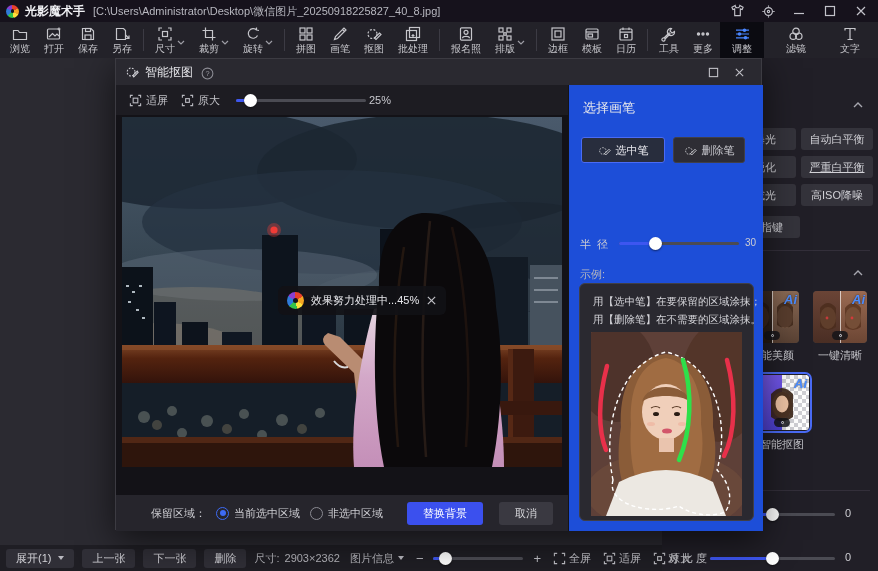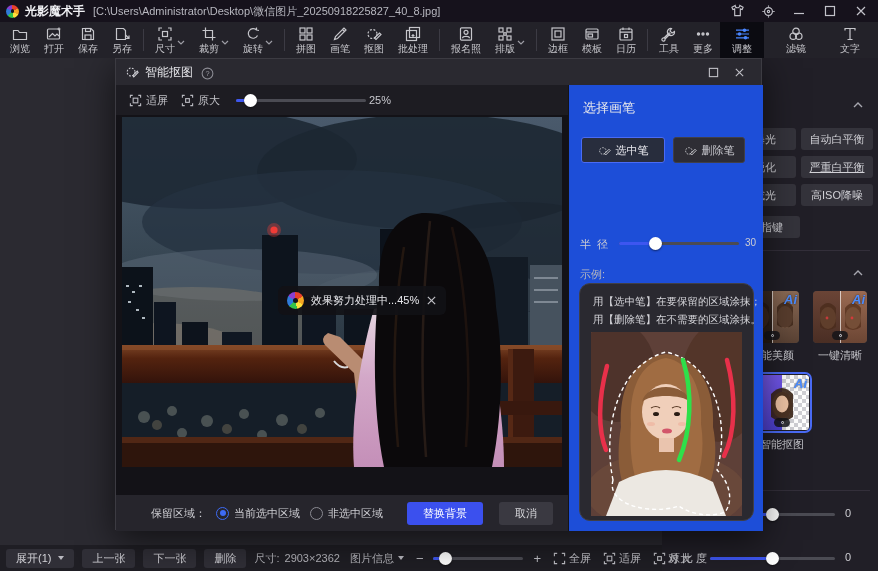--- a/index.html
+++ b/index.html
@@ -92,21 +92,21 @@
   
   .panel { position:absolute; left:452px; top:26px; width:195px; height:446px; background:#1d4ed8; border-left:1px solid #141318; }
   .panel-title { position:absolute; left:14px; top:14px; color:#e8e8ec; font-size:13px; }
   .penbtn { position:absolute; top:52px; height:26px; border-radius:3px; display:flex; align-items:center; justify-content:center; gap:5px; font-size:11px; }
   .penbtn svg { stroke:#d6d6da; fill:none; stroke-width:1.1; }
   .penbtn.sel { left:12px; width:84px; background:#282d3d; border:1px solid #4a6bf5; color:#e9e9ef; }
   .penbtn.del { left:104px; width:72px; background:#2e2d34; border:1px solid #403f47; color:#c8c8ce; }
   .radius-label { position:absolute; left:11px; top:152px; color:#cdcdd2; font-size:11px; white-space:pre; }
   .radius-val { position:absolute; left:176px; top:152px; color:#cdcdd2; font-size:10px; }
   .example-label { position:absolute; left:11px; top:182px; color:#b8b8be; font-size:11px; }
-  .example-box { position:absolute; left:10px; top:198px; width:175px; height:238px; background:#2a2930; border:1px solid #403f46; border-radius:11px; }
+  .example-box { position:absolute; left:10px; top:198px; width:175px; height:238px; background:#2a2930; border:1px solid #403f46; border-radius:6px; }
   .tip { position:absolute; left:13px; color:#d4d4d9; font-size:10.5px; white-space:nowrap; }
   .portrait { position:absolute; left:11px; top:48px; width:151px; height:184px; overflow:hidden; }
 </style>
 </head>
 <body>
 
 <div class="window">
 
   <div class="titlebar">
     <span class="pinwheel"></span>

